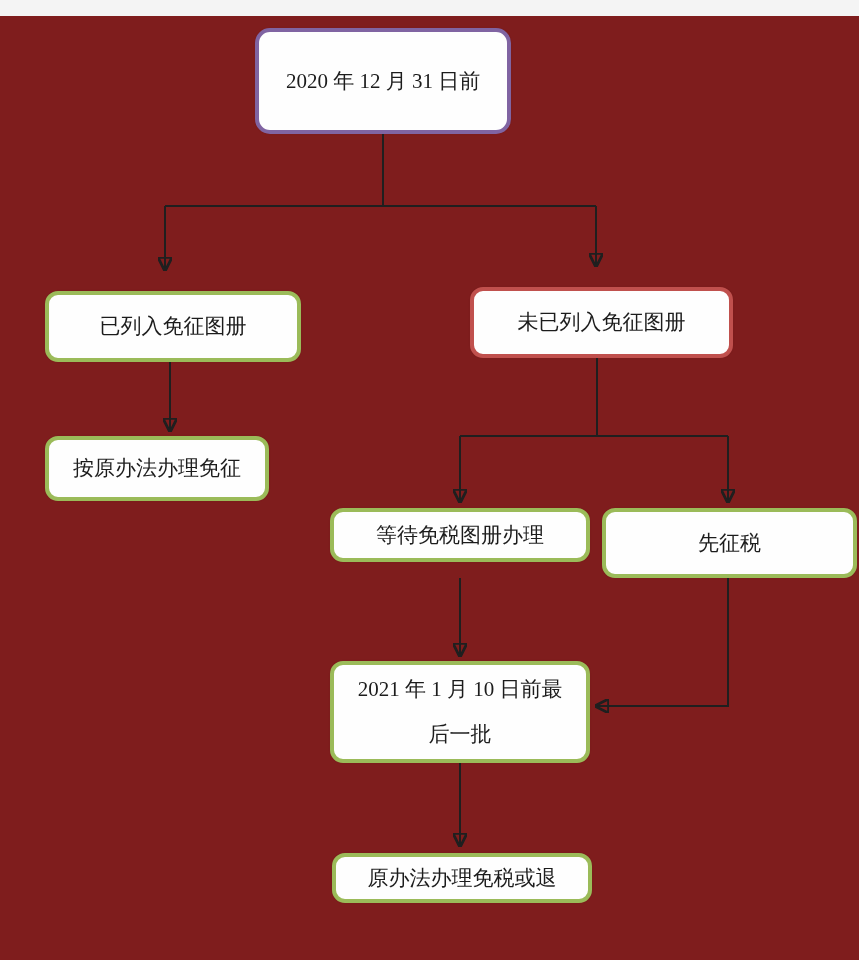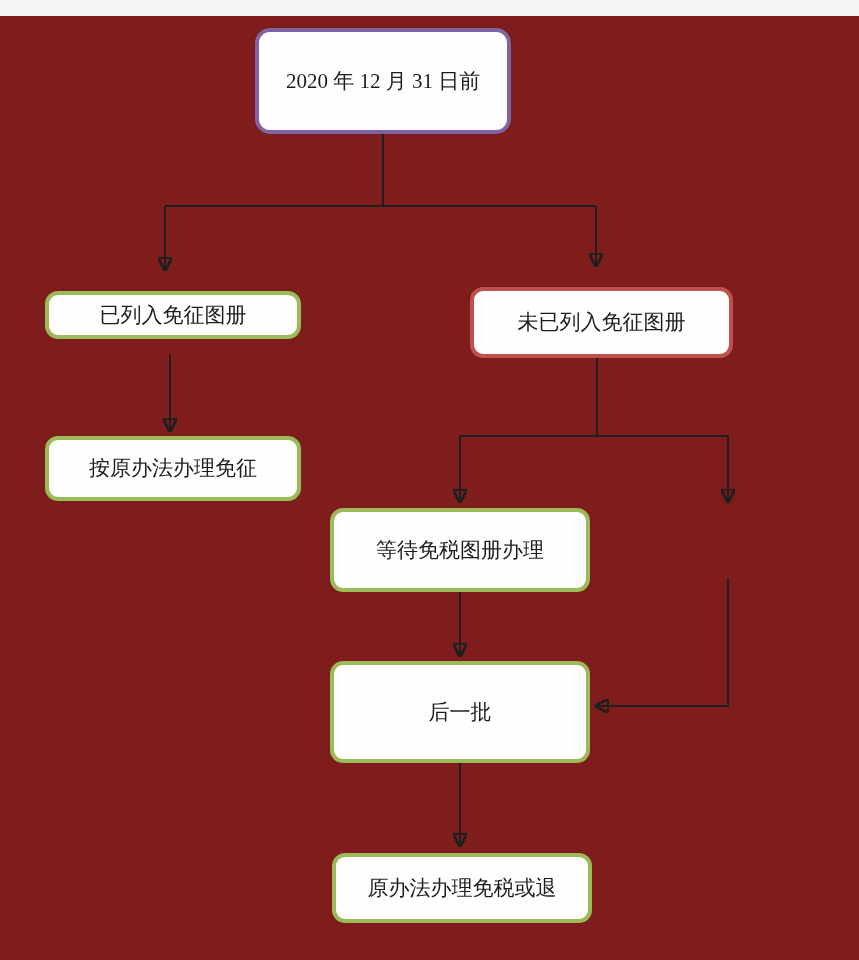--- a/index.html
+++ b/index.html
@@ -70,38 +70,42 @@
     <path d="M728,420 V486" marker-end="url(#arrow)"></path>
     <path d="M460,562 V640" marker-end="url(#arrow)"></path>
     <path d="M728,562 V690 H596" marker-end="url(#arrow)"></path>
     <path d="M460,747 V830" marker-end="url(#arrow)"></path>
   </svg>
 
   <div class="node two-line" style="left: 255px; top: 12px; width: 256px; height: 106px; border-radius: 15px; border-color: rgb(128, 100, 162);">
     <span>2020 年 12 月 31 日前</span>
   </div>
 
-  <div class="node" style="left: 45px; top: 275px; width: 256px; height: 48px; border-color: rgb(155, 187, 89); align-items: center;">
+  <div class="node" style="left: 45px; top: 275px; width: 256px; height: 71px; border-color: rgb(155, 187, 89); align-items: center;">
     <span>已列入免征图册</span>
   </div>
 
   <div class="node" style="left: 470px; top: 271px; width: 263px; height: 71px; border-color: rgb(192, 80, 77);">
     <span>未已列入免征图册</span>
   </div>
 
-  <div class="node" style="left: 45px; top: 420px; width: 256px; height: 65px; border-color: rgb(155, 187, 89);">
+  <div class="node" style="left: 45px; top: 420px; width: 224px; height: 65px; border-color: rgb(155, 187, 89);">
     <span>按原办法办理免征</span>
   </div>
 
-  <div class="node" style="left: 330px; top: 492px; width: 260px; height: 84px; border-color: rgb(155, 187, 89);">
+  <div class="node" style="left: 330px; top: 492px; width: 260px; height: 54px; border-color: rgb(155, 187, 89);">
     <span>等待免税图册办理</span>
   </div>
 
+  <div class="node" style="left: 602px; top: 492px; width: 255px; height: 70px; border-color: rgb(155, 187, 89);">
+    <span>先征税</span>
+  </div>
 
   <div class="node two-line" style="left: 330px; top: 645px; width: 260px; height: 102px; border-color: rgb(155, 187, 89);">
+    <span>2021 年 1 月 10 日前最</span>
     <span>后一批</span>
   </div>
 
-  <div class="node" style="left: 332px; top: 837px; width: 260px; height: 70px; border-color: rgb(155, 187, 89);">
+  <div class="node" style="left: 332px; top: 837px; width: 260px; height: 50px; border-color: rgb(155, 187, 89);">
     <span>原办法办理免税或退</span>
   </div>
 
 </div>
 
 </body></html>

